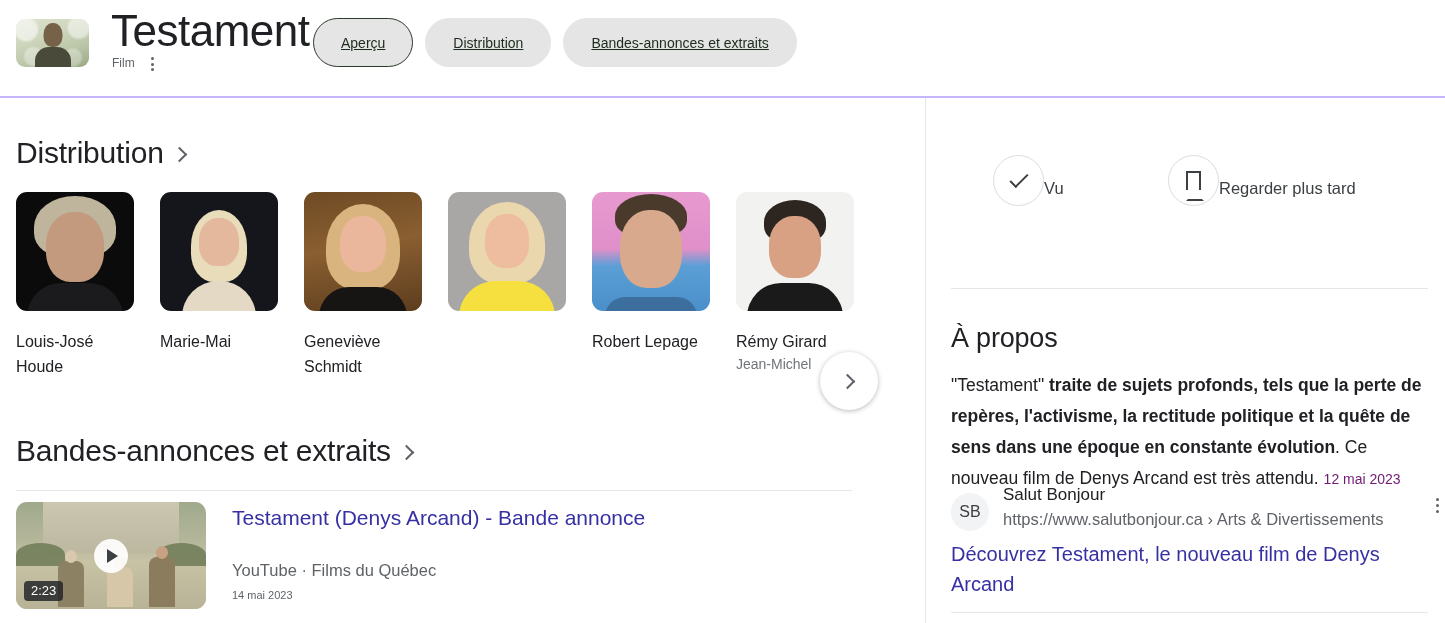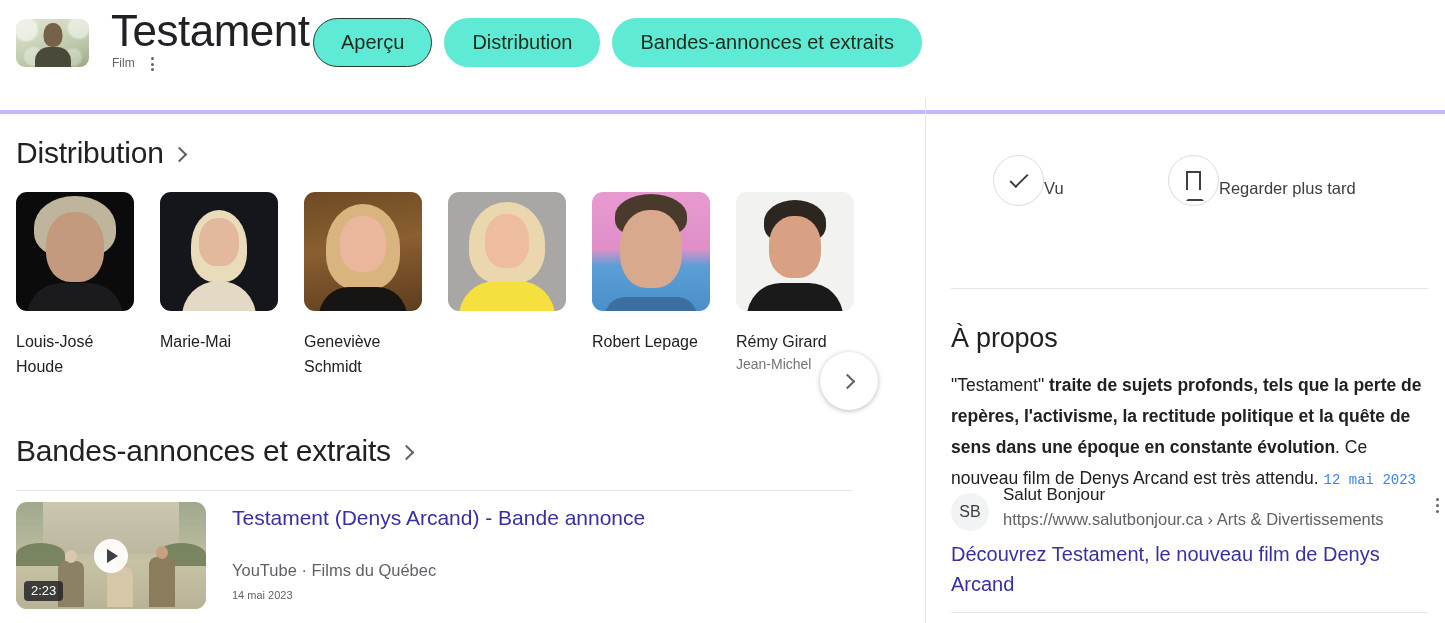--- a/index.html
+++ b/index.html
@@ -7,22 +7,22 @@
     width: 1445px; height: 623px;
     background: #ffffff;
     font-family: "Liberation Sans", sans-serif;
     color: #202124;
     overflow: hidden;
   }
   .page { position: relative; width: 1445px; height: 623px; }
 
   
   .header {
-    position: absolute; left: 0; top: 0; width: 1445px; height: 114px;
-    border-bottom: 4px solid #c4b5fd;
+    position: absolute; left: 0; top: 0; width: 1445px; height: 98px;
+    border-bottom: 2px solid #c4b5fd;
   }
   .avatar {
     position: absolute; left: 16px; top: 19px;
     width: 73px; height: 48px; border-radius: 9px;
     overflow: hidden;
     background: linear-gradient(160deg,#dfe3cf 0%,#cfd7be 35%,#b9c4a6 70%,#98a684 100%);
   }
   .avatar .face {
     position: absolute; left: 50%; top: 34%;
     transform: translate(-50%,-50%);
@@ -62,24 +62,24 @@
     border-radius: 50%; background: #5f6368;
   }
   .kebab i:nth-child(1) { top: 5px; }
   .kebab i:nth-child(2) { top: 10.5px; }
   .kebab i:nth-child(3) { top: 16px; }
 
   .chips { position: absolute; left: 313px; top: 18px; display: flex; gap: 12px; }
   .chip {
     height: 49px; padding: 0 27px;
     border-radius: 26px;
-    background: #5eead4;
+    background: #e5e5e5;
     display: flex; align-items: center; justify-content: center;
-    font-size: 20px; color: #1c2b1b; white-space: nowrap;
-    border: 1px solid transparent; cursor: pointer;
+    font-size: 14px; color: #1c2b1b; white-space: nowrap;
+    border: 1px solid transparent; cursor: pointer; text-decoration: underline;
   }
   .chip.active { border-color: #2c3a2b; }
 
   
   .left { position: absolute; left: 0; top: 98px; width: 925px; height: 525px; }
 
   .section-head {
     display: flex; align-items: center; gap: 10px;
     margin-left: 16px;
   }
@@ -248,21 +248,21 @@
   }
   .about-h {
     position: absolute; left: 25px; top: 222px;
     font-size: 27px; line-height: 36px; color: #202124; letter-spacing: -.2px;
   }
   .desc {
     position: absolute; left: 25px; top: 272px; width: 483px;
     font-size: 17.5px; line-height: 31px; color: #202124;
   }
   .desc b { font-weight: 700; }
-  .desc .date { font-size: 14px; color: #3b82f6; white-space: nowrap; font-family: Liberation Mono, monospace; }
+  .desc .date { font-size: 14px; color: #701a75; white-space: nowrap; }
 
   .source {
     position: absolute; left: 25px; top: 385px; width: 495px;
   }
   .src-row { display: flex; align-items: flex-end; gap: 14px; position: relative; }
   .src-av {
     width: 38px; height: 38px; border-radius: 50%; background: #f1f3f4;
     display: flex; align-items: center; justify-content: center; flex: none;
     font-size: 16px; color: #3c4043;
   }

